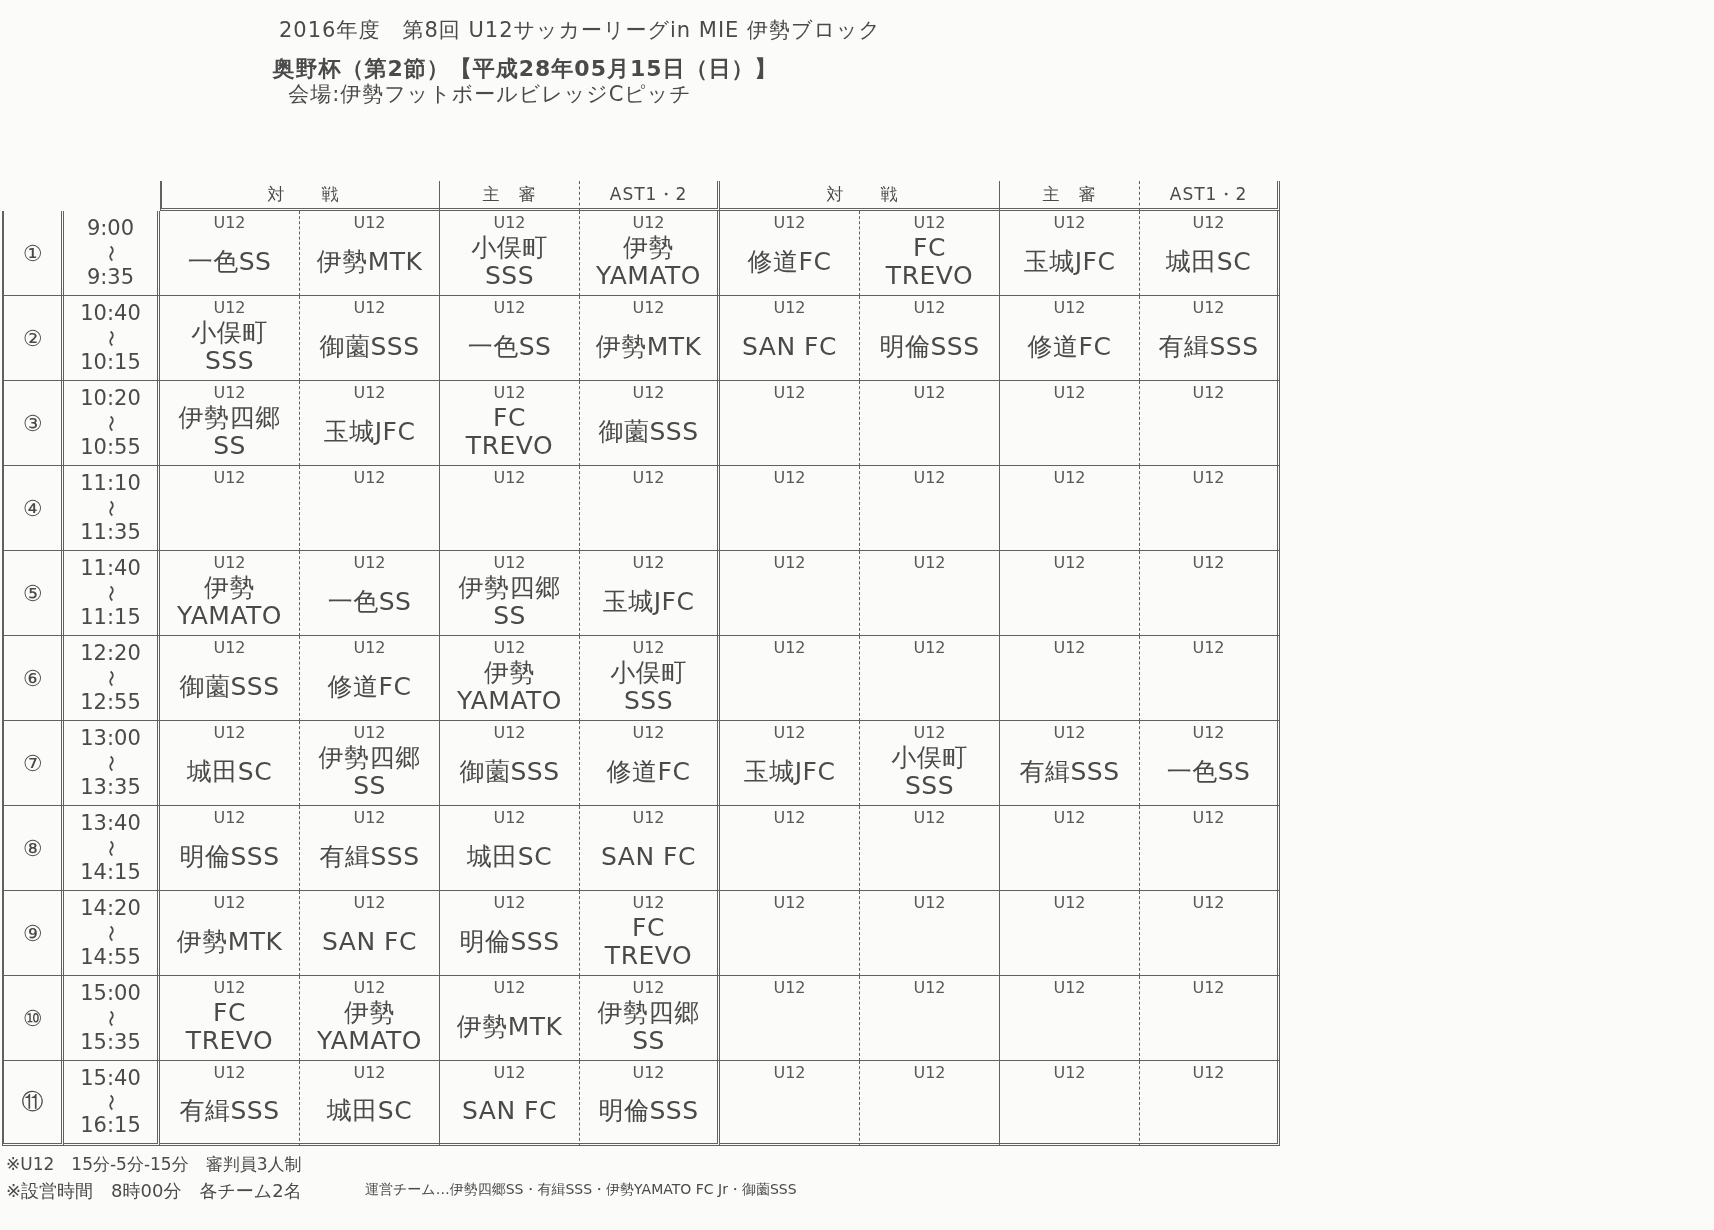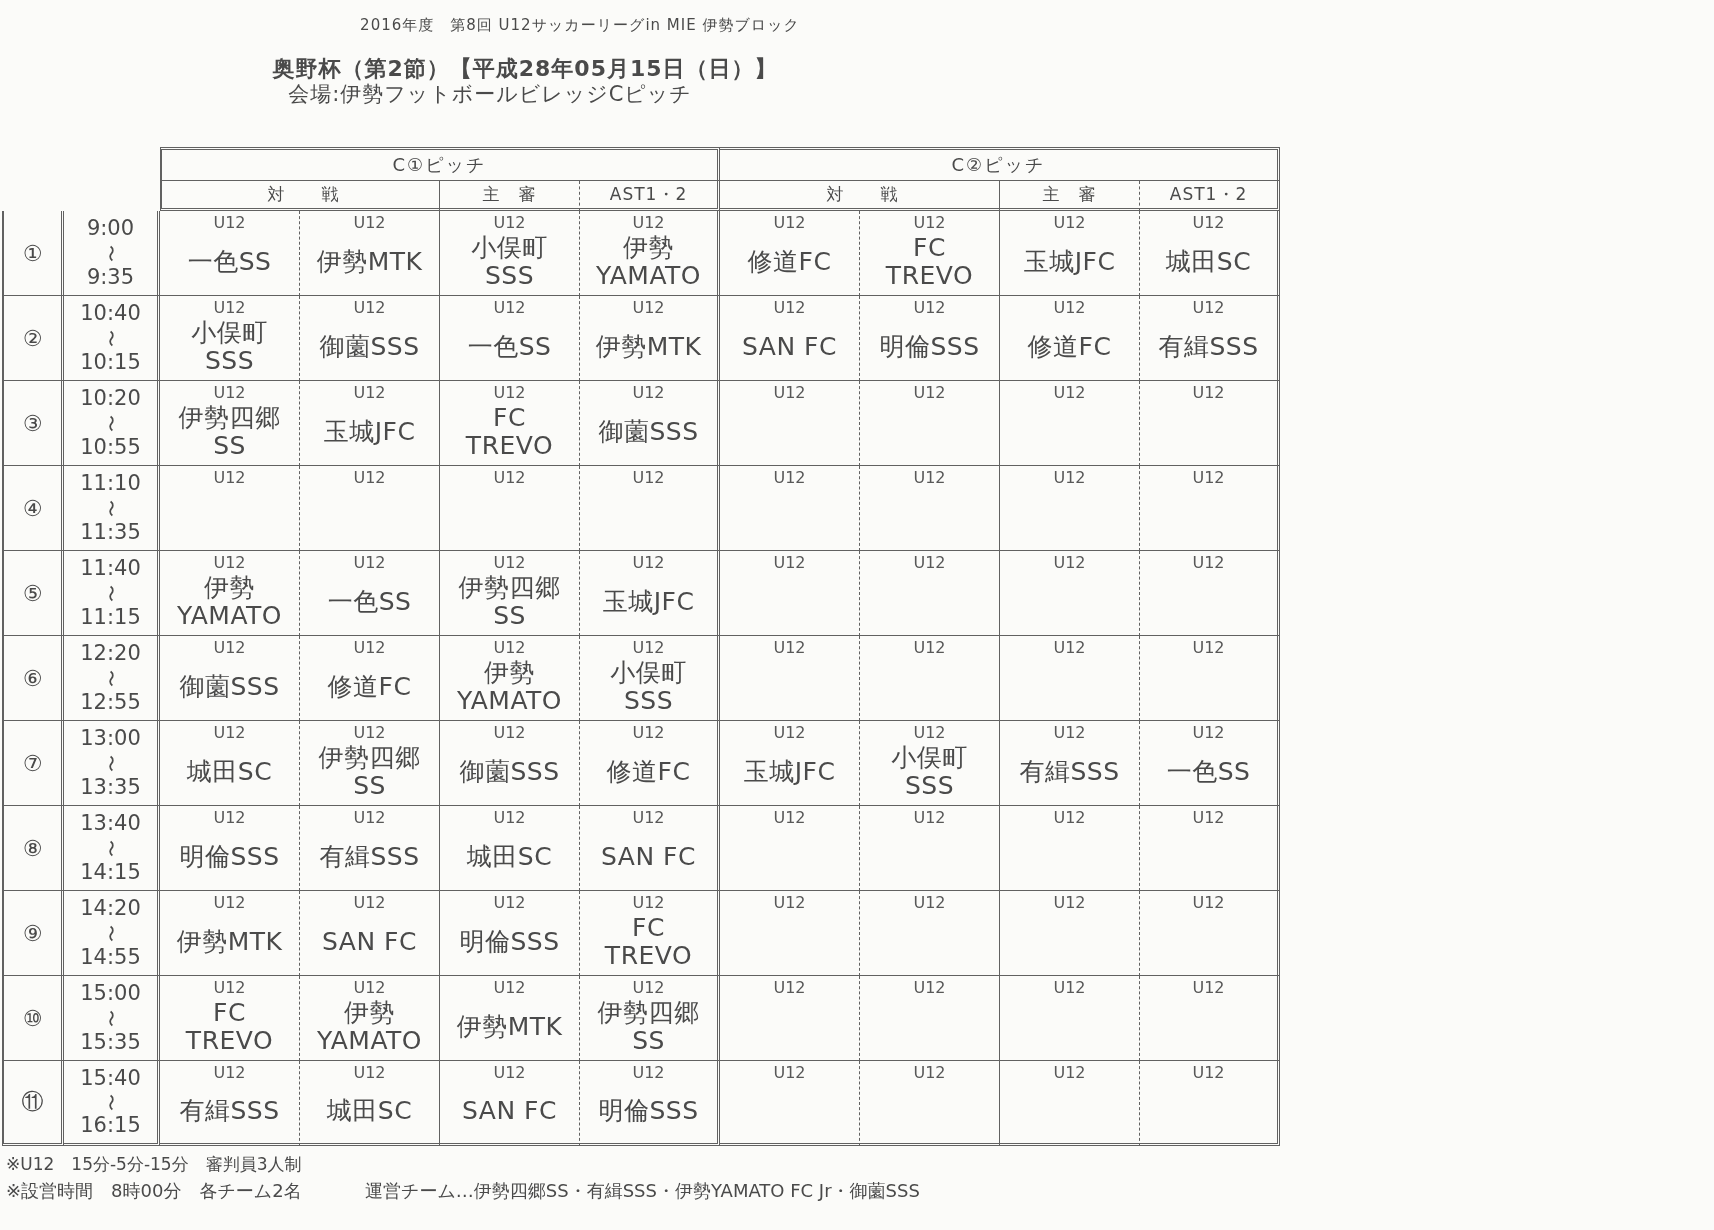--- a/index.html
+++ b/index.html
@@ -10,21 +10,21 @@
   html,body{margin:0;padding:0;}
   body{
     width:1714px;height:1230px;
     background:var(--paper);
     font-family:"DejaVu Sans","Liberation Sans",sans-serif;
     color:var(--ink);
     position:relative;
     overflow:hidden;
   }
   .title-line{position:absolute;text-align:center;letter-spacing:1px;}
-  .t1{top:16px;left:80px;width:1000px;font-size:15px;font-weight:500;}
+  .t1{top:16px;left:80px;width:1000px;font-size:21px;font-weight:500;}
   .t2{top:54px;left:80px;width:890px;font-size:22px;font-weight:700;}
   .t3{top:80px;left:80px;width:820px;font-size:21px;font-weight:500;}
 
   #grid{
     position:absolute;left:2px;top:147px;
     display:grid;
     grid-template-columns:62px 96px repeat(8,140px);
     grid-template-rows:34px 30px;
     grid-auto-rows:85px;
     width:1278px;
@@ -49,34 +49,32 @@
   .tilde{display:block;transform:rotate(90deg);font-size:17px;line-height:1;}
   .teamcell{flex-direction:column;align-items:stretch;justify-content:flex-start;padding:4px 2px 3px;}
   .cat{font-size:16px;text-align:center;line-height:1;flex:0 0 auto;color:#585858;}
   .tname{
     flex:1 1 auto;display:flex;align-items:center;justify-content:center;
     font-size:25px;line-height:1.1;text-align:center;white-space:pre-line;letter-spacing:0.5px;
   }
   .fn{position:absolute;line-height:1;white-space:nowrap;}
   .fn1{left:6px;top:1156px;font-size:17px;}
   .fn2a{left:6px;top:1182px;font-size:18px;}
-  .fn2b{left:365px;top:1182px;font-size:18px;}
+  .fn2b{left:365px;top:1182px;font-size:14px;}
 </style>
 </head>
 <body>
 
 <div class="title-line t1">2016年度　第8回 U12サッカーリーグin MIE 伊勢ブロック</div>
 <div class="title-line t2">奥野杯（第2節）【平成28年05月15日（日）】</div>
 <div class="title-line t3">会場:伊勢フットボールビレッジCピッチ</div>
 
 <div id="grid">
 
   <div class="cell blank" style="grid-column:1/3"></div>
-  <div class="cell hdr bl-o bt-o br-dd bb-s" style="grid-column:3/7">C①ピッチ</div>
-  <div class="cell hdr bt-o br-dd bb-s" style="grid-column:7/11">C②ピッチ</div>
 
   <div class="cell blank bb-dd" style="grid-column:1/3"></div>
   <div class="cell subhdr bl-o br-s bb-dd" style="grid-column:3/5">対　　戦</div>
   <div class="cell subhdr br-d bb-dd">主　審</div>
   <div class="cell subhdr br-dd bb-dd">AST1・2</div>
   <div class="cell subhdr br-s bb-dd" style="grid-column:7/9">対　　戦</div>
   <div class="cell subhdr br-d bb-dd">主　審</div>
   <div class="cell subhdr br-dd bb-dd">AST1・2</div>
 
   <div class="cell num bl-o br-dd bb-s">

